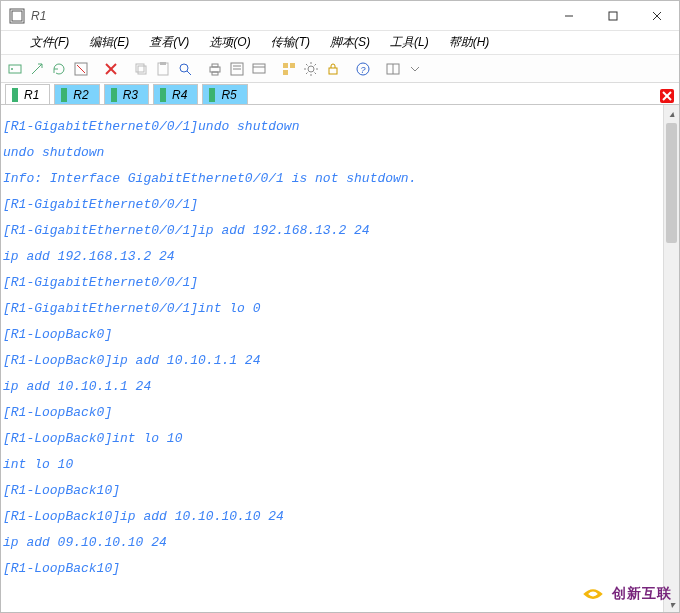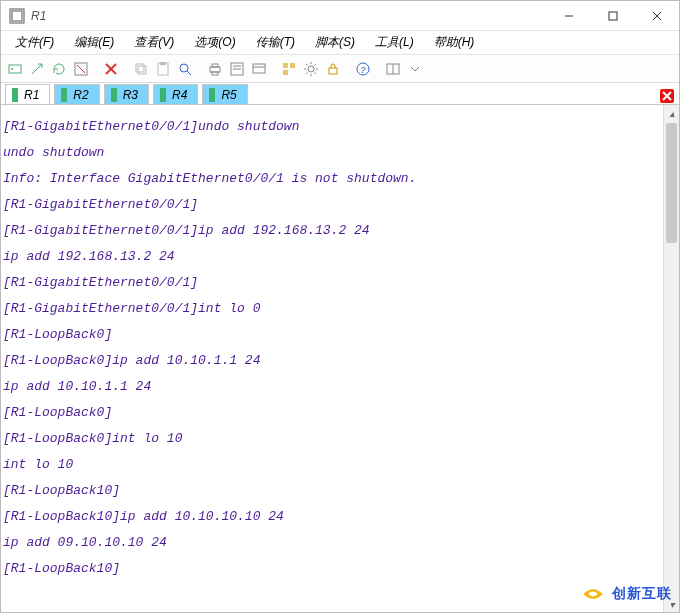--- a/index.html
+++ b/index.html
@@ -14,21 +14,21 @@
     position: relative;
   }
   .window { border: 1px solid #bcbcbc; width: 680px; height: 613px; display: flex; flex-direction: column; background: #fff; font-style: italic; }
   
   .titlebar { height: 30px; background: #fff; display: flex; align-items: center; padding: 0 0 0 8px; border-bottom: 1px solid #e5e5e5; }
   .titlebar .appicon { width: 16px; height: 16px; margin-right: 6px; display:inline-flex; align-items:center; justify-content:center; }
   .titlebar .title { flex: 1; color: #555; font-size: 12px; }
   .winbtns { display: flex; }
   .winbtn { width: 44px; height: 30px; display:flex; align-items:center; justify-content:center; color:#555; }
   
-  .menubar { height: 24px; display:flex; align-items:center; padding: 0 6px; gap: 4px; border-bottom: 1px solid #e5e5e5; }
+  .menubar { height: 24px; display:flex; align-items:center; padding: 0 21px; gap: 4px; border-bottom: 1px solid #e5e5e5; }
   .menuitem { padding: 2px 8px; cursor: default; }
   
   .toolbar { height: 28px; display:flex; align-items:center; padding: 2px 4px; gap: 2px; border-bottom: 1px solid #dcdcdc; background:#fdfdfd; }
   .tbtn { width: 20px; height: 20px; display:flex; align-items:center; justify-content:center; border:1px solid transparent; }
   .tbtn svg, .tbtn span.g { width:16px; height:16px; display:block; }
   .tsep { width:6px; }
   
   .tabbar { height: 22px; display:flex; align-items:flex-end; padding: 0 4px; border-bottom: 1px solid #c7c7c7; background:#fff; position:relative;}
   .tab { display:flex; align-items:center; padding: 2px 10px 2px 6px; border:1px solid #c7c7c7; border-bottom:none; margin-right:4px; background:#7dd3fc; font-size:12px; height:20px; }
   .tab .dot { width:6px; height:14px; background:#3cb371; margin-right:6px; }
@@ -38,34 +38,34 @@
   .terminal-wrap { flex:1; position:relative; overflow:hidden; border-top:none; display:flex; }
   .terminal {
     flex:1;
     overflow:auto;
     background:#fff;
     font-family: "Consolas","Courier New",monospace;
     font-size: 13px;
     line-height: 1.0;
     white-space: pre;
     padding: 2px 2px;
-    color:#4c1d95;
+    color:#3b82f6;
     position:relative;
   }
   .terminal .ln { display:block; line-height: 13px; height:13px; }
   
   .vscroll { width:16px; background:#f0f0f0; border-left:1px solid #dcdcdc; position:relative; }
   .vscroll .up, .vscroll .down { position:absolute; left:0; width:16px; height:16px; display:flex; align-items:center; justify-content:center; color:#666; font-size:10px;}
   .vscroll .up { top:0; }
   .vscroll .down { bottom:0; }
   .vscroll .thumb { position:absolute; left:2px; right:2px; top:18px; height:120px; background:#c9c9c9; border-radius:2px; }
   
   .watermark { position:absolute; right:8px; bottom:6px; display:flex; align-items:center; gap:6px; opacity:0.95; pointer-events:none;}
   .watermark .logo { width:26px; height:26px; }
-  .watermark .wt { color:#1d4ed8; font-size:14px; font-weight:bold; letter-spacing:1px;}
+  .watermark .wt { color:#701a75; font-size:14px; font-weight:bold; letter-spacing:1px;}
 </style>
 </head>
 <body>
 
 <div class="window">
 
   <div class="titlebar">
     <span class="appicon">
       <svg viewBox="0 0 16 16">
           <rect x="1" y="1" width="14" height="14" fill="none" stroke="#555"></rect>

